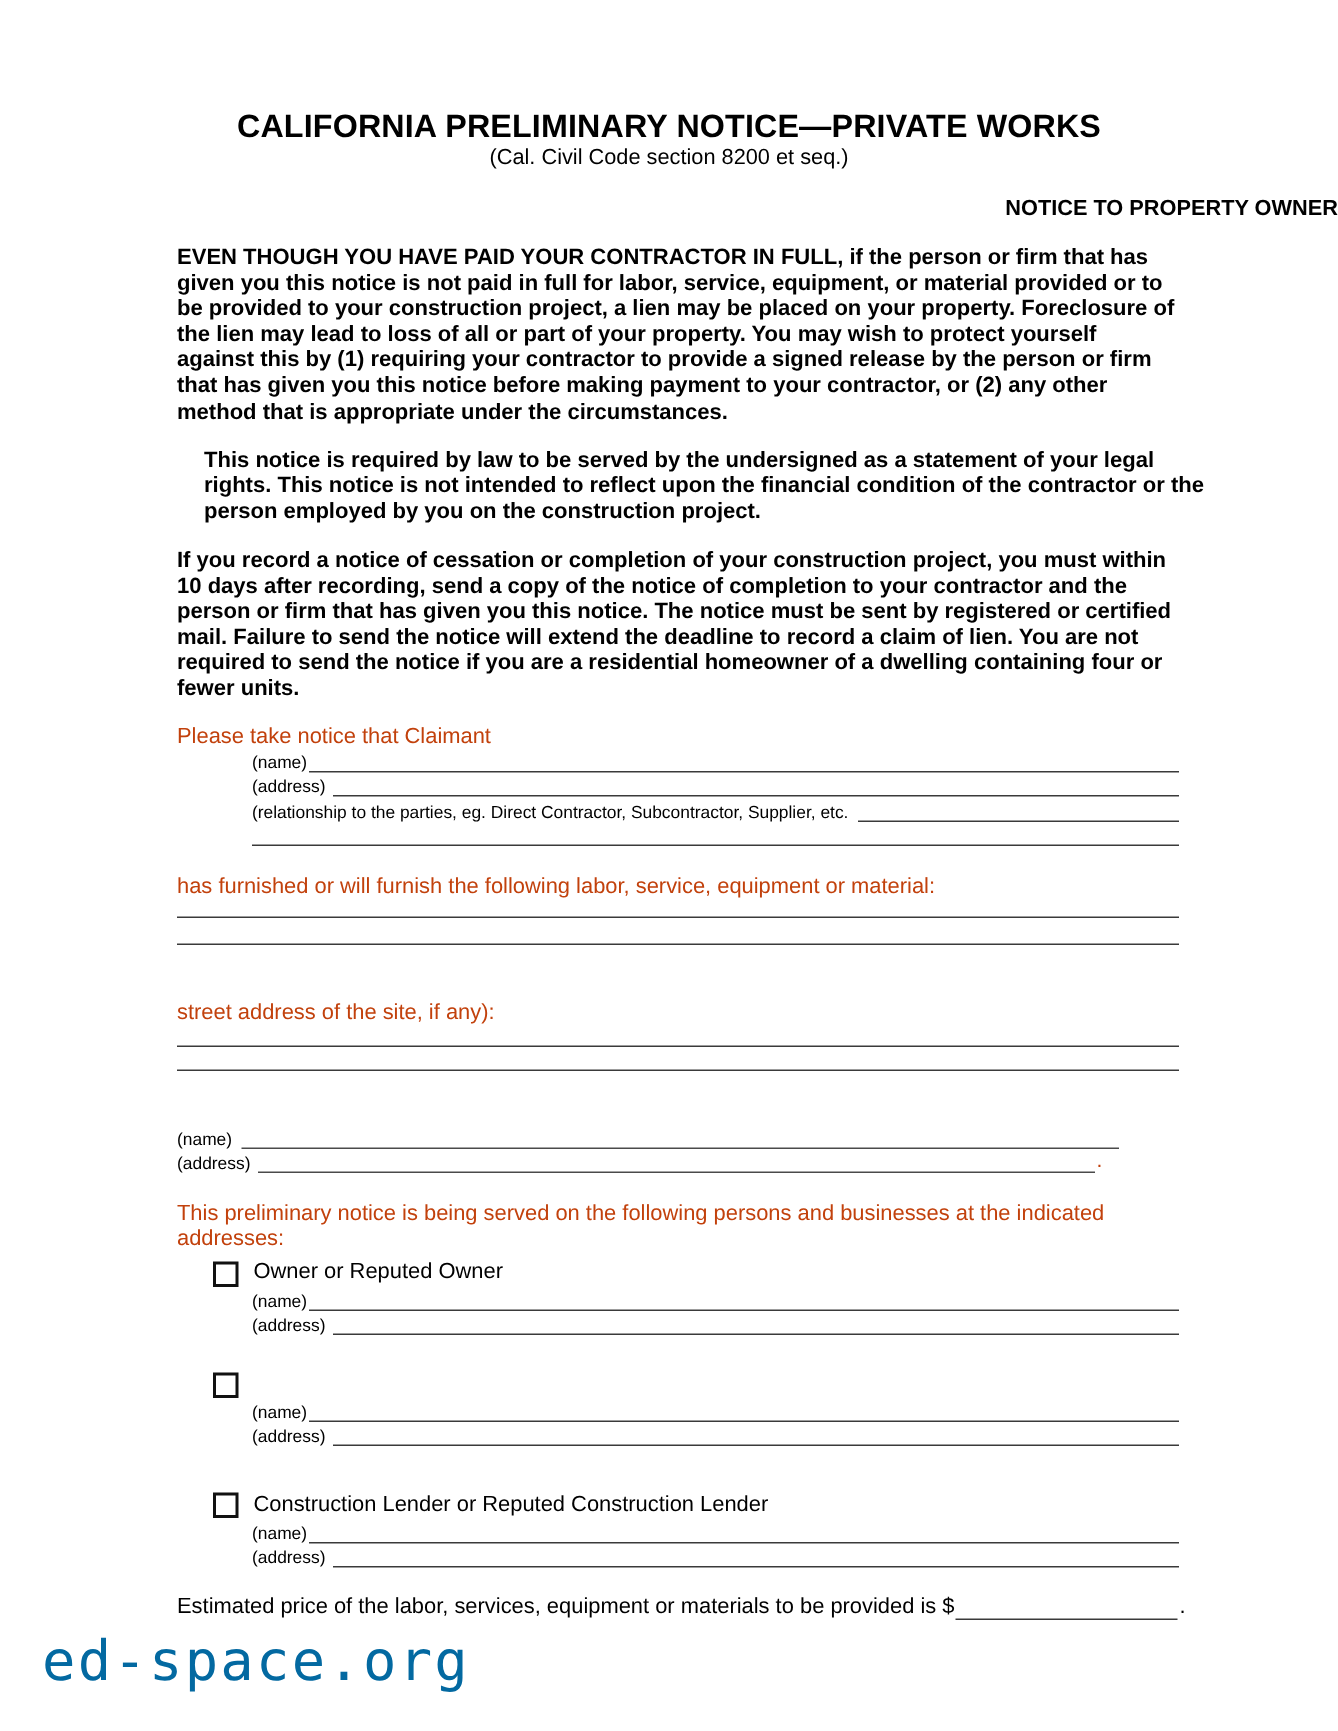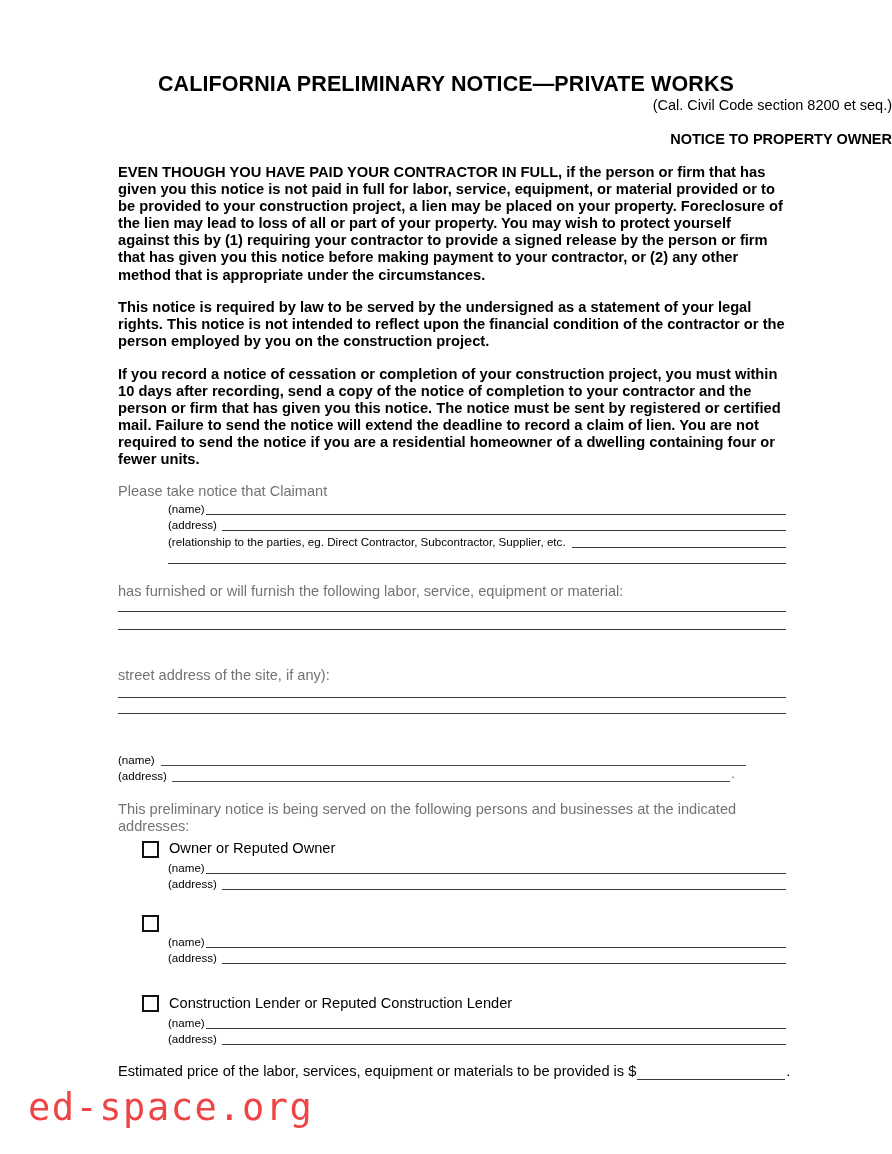--- a/index.html
+++ b/index.html
@@ -32,21 +32,21 @@
     width: 892px;
     text-align: center;
     font-size: 21.5px;
     font-weight: bold;
     letter-spacing: 0.1px;
   }
   .doc-subtitle {
     position: absolute;
     left: 0; top: 97px;
     width: 892px;
-    text-align: right;
+    text-align: center;
     font-size: 14.5px;
     font-weight: normal;
   }
   .doc-notice-head {
     position: absolute;
     left: 0; top: 131px;
     width: 892px;
     text-align: right;
     font-size: 14.5px;
     font-weight: bold;
@@ -56,30 +56,30 @@
   .bold-block {
     position: absolute;
     left: 118px;
     width: 668px;
     font-size: 14.7px;
     font-weight: bold;
     line-height: 17.1px;
     text-align: left;
   }
   #para-warning  { top: 164px; }
-  #para-required { top: 299px; }
+  #para-required { top: 299px; margin-left: 18px; }
   #para-cessation{ top: 366px; }
 
   
   .body-text {
     position: absolute;
     font-size: 14.6px;
     font-weight: normal;
     line-height: 17.4px;
-    color: #737373;
+    color: #c2410c;
   }
 
   
   .rule {
     position: absolute;
     height: 0;
     border-top: 1.6px solid #3a3a3a;
   }
 
   
@@ -141,21 +141,21 @@
   }
 
   
   .watermark {
     position: absolute;
     left: 28px;
     top: 1086px;
     font-family: "DejaVu Sans Mono", monospace;
     font-size: 37px;
     letter-spacing: 1.5px;
-    color: #ef4444;
+    color: #0369a1;
     white-space: nowrap;
     user-select: none;
   }
 </style>
 </head>
 <body>
 
 <div class="page">
 
   <div class="doc-title">CALIFORNIA PRELIMINARY NOTICE—PRIVATE WORKS</div>

